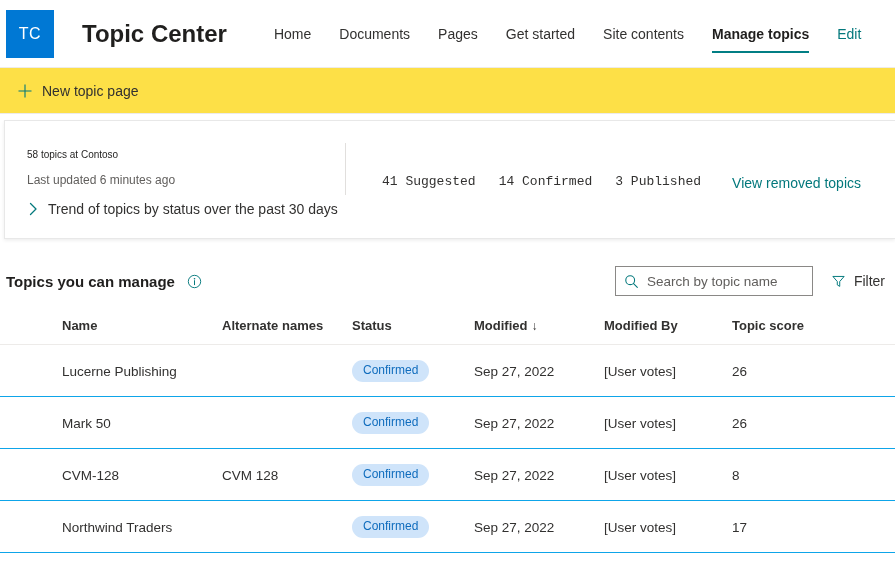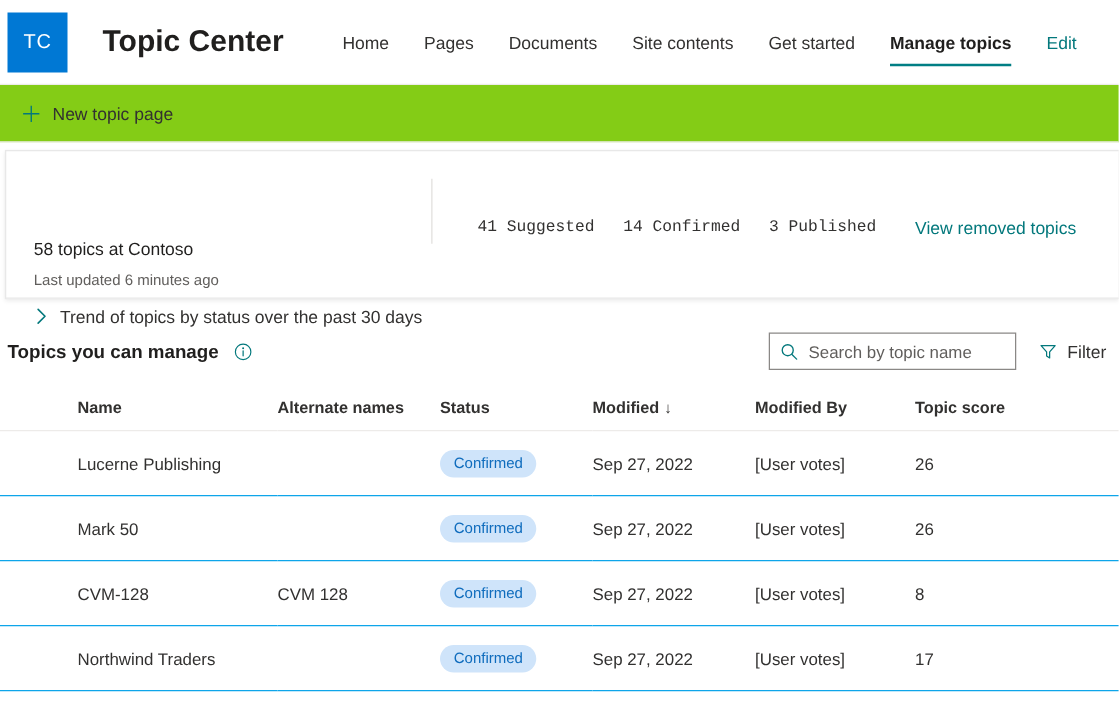--- a/index.html
+++ b/index.html
@@ -67,21 +67,21 @@
   }
   .nav-item.edit-link { color: #03787c; }
 
   
   .command-bar {
     height: 46px;
     display: flex;
     align-items: center;
     padding-left: 8px;
     border-bottom: 1px solid #edebe9;
-    background: #84cc16;
+    background: #fde047;
   }
   .cmd-btn {
     display: flex; align-items: center;
     gap: 9px;
     padding: 5px 9px;
     font-size: 14px;
     color: #323130;
     cursor: pointer;
     border-radius: 2px;
   }
@@ -105,24 +105,23 @@
     display: flex;
     align-items: flex-start;
     position: relative;
   }
   .card-left {
     padding: 24px 0 0 22px;
     width: 340px;
     flex: 0 0 auto;
   }
   .card-total {
-    font-size: 14px;
+    font-size: 10px;
     color: #201f1e;
     line-height: 20px;
-    margin-top: 44px;
   }
   .card-updated {
     font-size: 12px;
     color: #605e5c;
     margin-top: 7px;
     line-height: 16px;
   }
   .trend-row {
     display: flex;
     align-items: center;
@@ -275,30 +274,30 @@
 <div class="site-header">
   <div class="logo-tile">
     <span>TC</span>
   </div>
   <div class="site-title">Topic Center</div>
   <div class="nav" id="nav-root">
       <div class="nav-item">
         <span>Home</span>
       </div>
       <div class="nav-item">
+        <span>Documents</span>
+      </div>
+      <div class="nav-item">
         <span>Pages</span>
       </div>
       <div class="nav-item">
-        <span>Documents</span>
+        <span>Get started</span>
       </div>
       <div class="nav-item">
         <span>Site contents</span>
-      </div>
-      <div class="nav-item">
-        <span>Get started</span>
       </div>
       <div class="nav-item active">
         <span>Manage topics</span>
       </div>
       <div class="nav-item edit-link">
         <span>Edit</span>
       </div>
     </div>
 </div>
 

